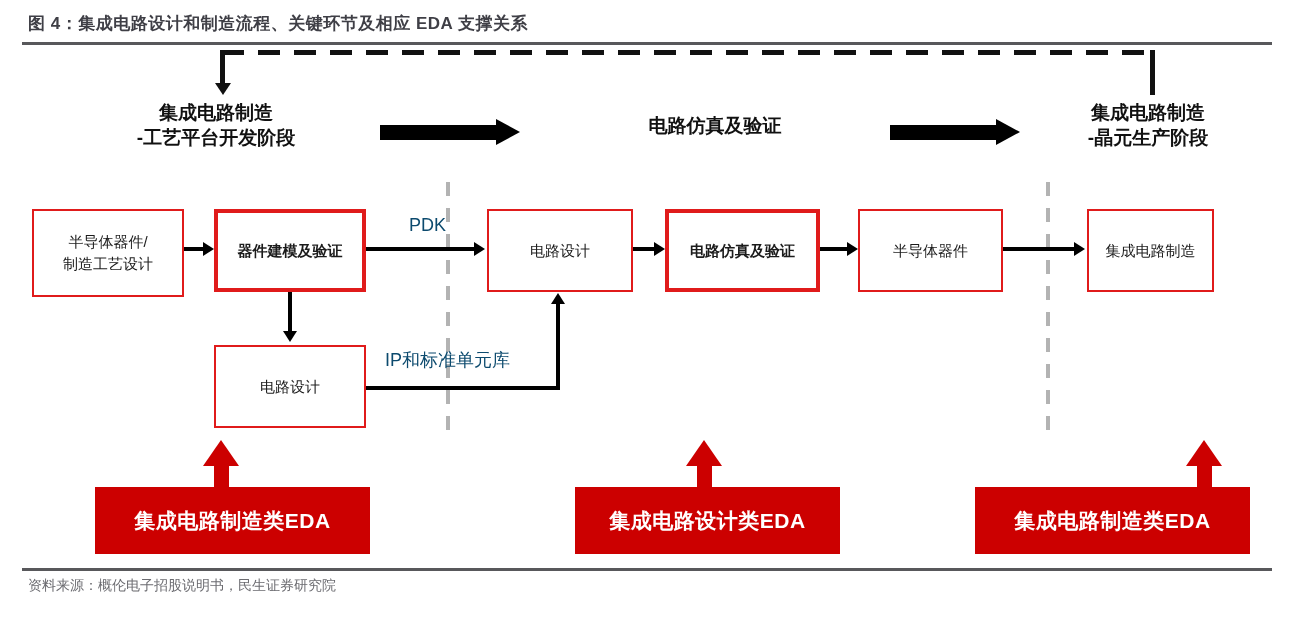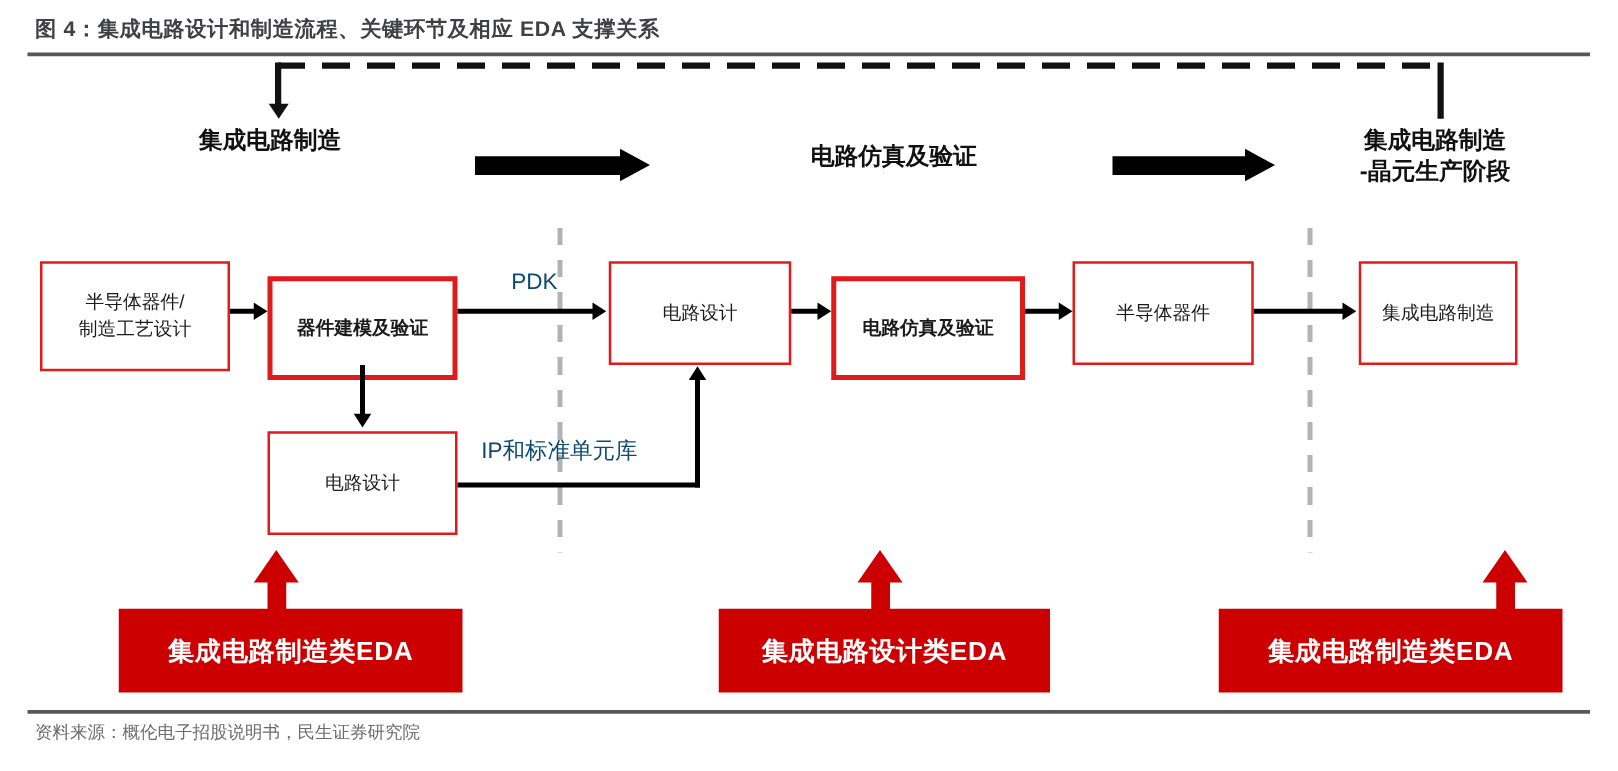--- a/index.html
+++ b/index.html
@@ -184,21 +184,20 @@
     align-items: center;
     justify-content: center;
     text-align: center;
     color: #1b1b1b;
     font-size: 15px;
     line-height: 22px;
   }
   .flow-box.emphasis {
     border-width: 4px;
     font-weight: bold;
-    margin-top: 12px;
   }
   #box-process   { left: 32px;  top: 209px; width: 152px; height: 88px; }
   #box-modeling  { left: 214px; top: 209px; width: 152px; height: 83px; }
   #box-circuit   { left: 487px; top: 209px; width: 146px; height: 83px; }
   #box-sim       { left: 665px; top: 209px; width: 155px; height: 83px; }
   #box-physical  { left: 858px; top: 209px; width: 145px; height: 83px; }
   #box-fab       { left: 1087px;top: 209px; width: 127px; height: 83px; }
   #box-circuit2  { left: 214px; top: 345px; width: 152px; height: 83px; }
 
   
@@ -289,20 +288,21 @@
   <div id="title">图 4：集成电路设计和制造流程、关键环节及相应 EDA 支撑关系</div>
   <div id="title-rule"></div>
 
   <div id="feedback-dash"></div>
   <div id="feedback-right-drop"></div>
   <div id="feedback-left-drop"></div>
   <div id="feedback-left-arrowhead"></div>
 
   <div class="stage-header" id="stage-head-0">
     <div>集成电路制造</div>
+    <div>-工艺平台开发阶段</div>
   </div>
   <div class="stage-header" id="stage-head-1">
     <div>电路仿真及验证</div>
   </div>
   <div class="stage-header" id="stage-head-2">
     <div>集成电路制造</div>
     <div>-晶元生产阶段</div>
   </div>
 
   <div class="phase-arrow" id="phase-arrow-0">

